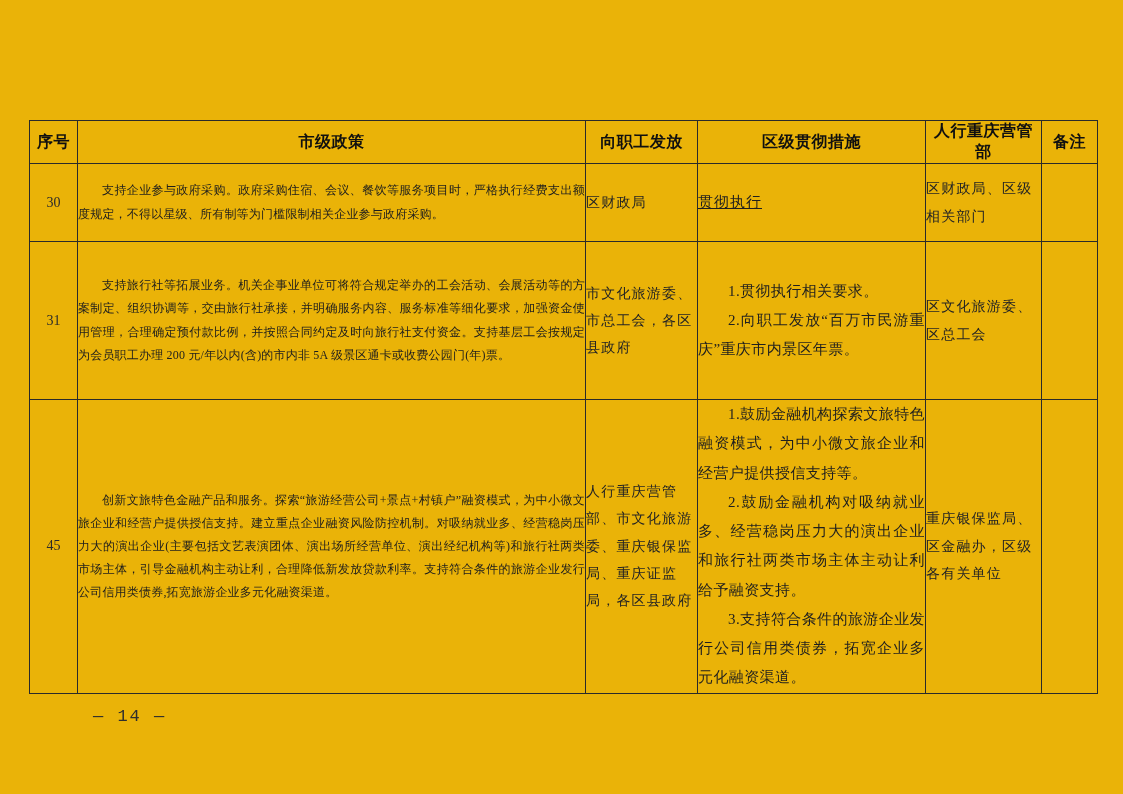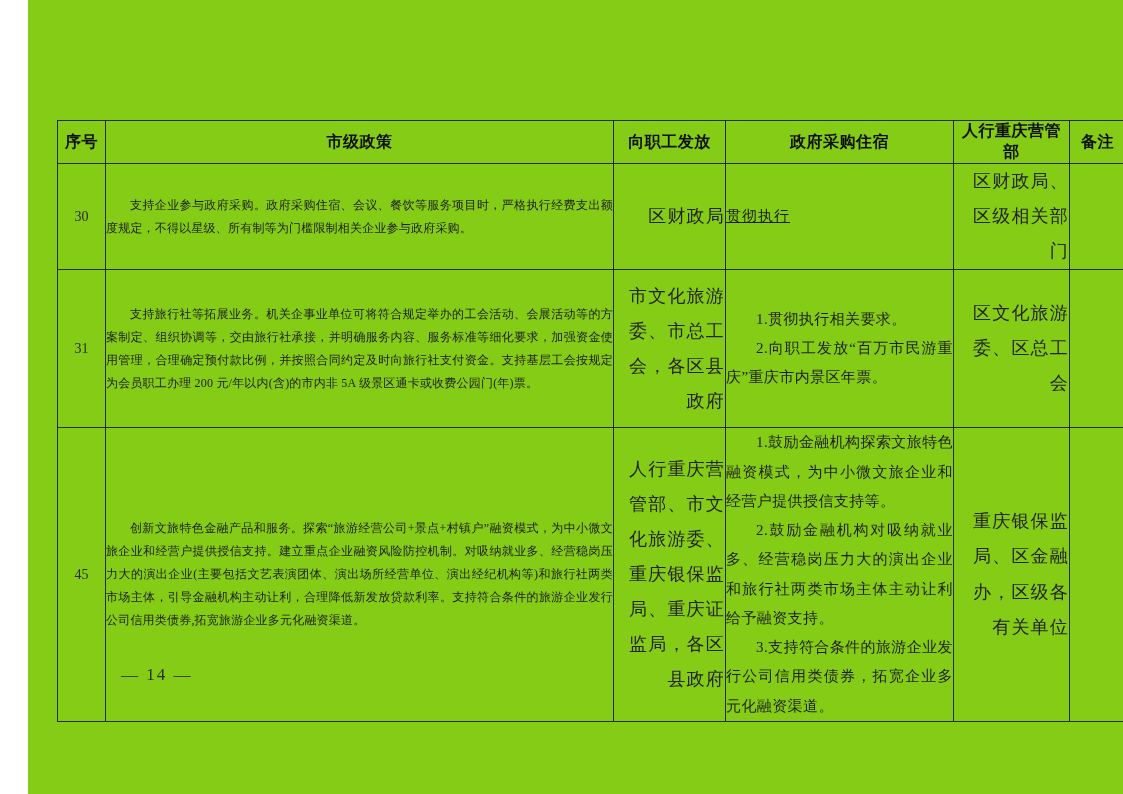--- a/index.html
+++ b/index.html
@@ -12,22 +12,21 @@
     height: 794px;
     position: relative;
     font-family: "Liberation Serif", "DejaVu Serif", serif;
     color: #1b1b1b;
     overflow: hidden;
   }
 
   .page {
     position: absolute;
     inset: 0;
-    background: #84cc16;
-    margin-left: 28px;
+    background: #eab308;
   }
 
   .policy-table {
     position: absolute;
     left: 29px;
     top: 120px;
     width: 1068px;
     border-collapse: collapse;
     table-layout: fixed;
   }
@@ -72,22 +71,22 @@
     line-height: 1.92;
     text-align: justify;
     text-justify: inter-ideograph;
     letter-spacing: 0.2px;
     color: #1d1d1d;
   }
   .cell-policy .indent { text-indent: 2em; display: block; }
 
   .cell-dept {
     padding: 8px 7px;
-    text-align: right;
-    font-size: 18px;
+    text-align: left;
+    font-size: 14px;
     line-height: 1.95;
     letter-spacing: 1.2px;
     color: #242424;
   }
 
   .cell-measure {
     padding: 9px 10px;
     font-size: 15px;
     line-height: 1.95;
     text-align: justify;
@@ -106,25 +105,25 @@
 
   .row-30 .cell-seq,
   .row-30 .cell-policy,
   .row-30 .cell-dept,
   .row-30 .cell-measure { }
 
   
   .page-number {
     position: absolute;
     left: 93px;
-    top: 665px;
+    top: 707px;
     font-size: 17px;
     letter-spacing: 2px;
     color: #2e2e2e;
-    font-family: Liberation Serif, serif;
+    font-family: Liberation Mono, monospace;
   }
 </style>
 </head>
 <body>
 
 <div class="page">
 
   <table class="policy-table">
     <colgroup>
       <col class="c-seq">
@@ -133,21 +132,21 @@
       <col class="c-meas">
         <col class="c-ddept">
         <col class="c-note">
     </colgroup>
 
     <thead>
       <tr class="hdr-row">
         <th>序号</th>
         <th>市级政策</th>
         <th>向职工发放</th>
-        <th>政府采购住宿</th>
+        <th>区级贯彻措施</th>
         <th>人行重庆营管部</th>
         <th>备注</th>
       </tr>
     </thead>
 
     <tbody>
 
       <tr class="row-30" style="height:78px;">
         <td class="cell-seq">30</td>
         <td class="cell-policy">

